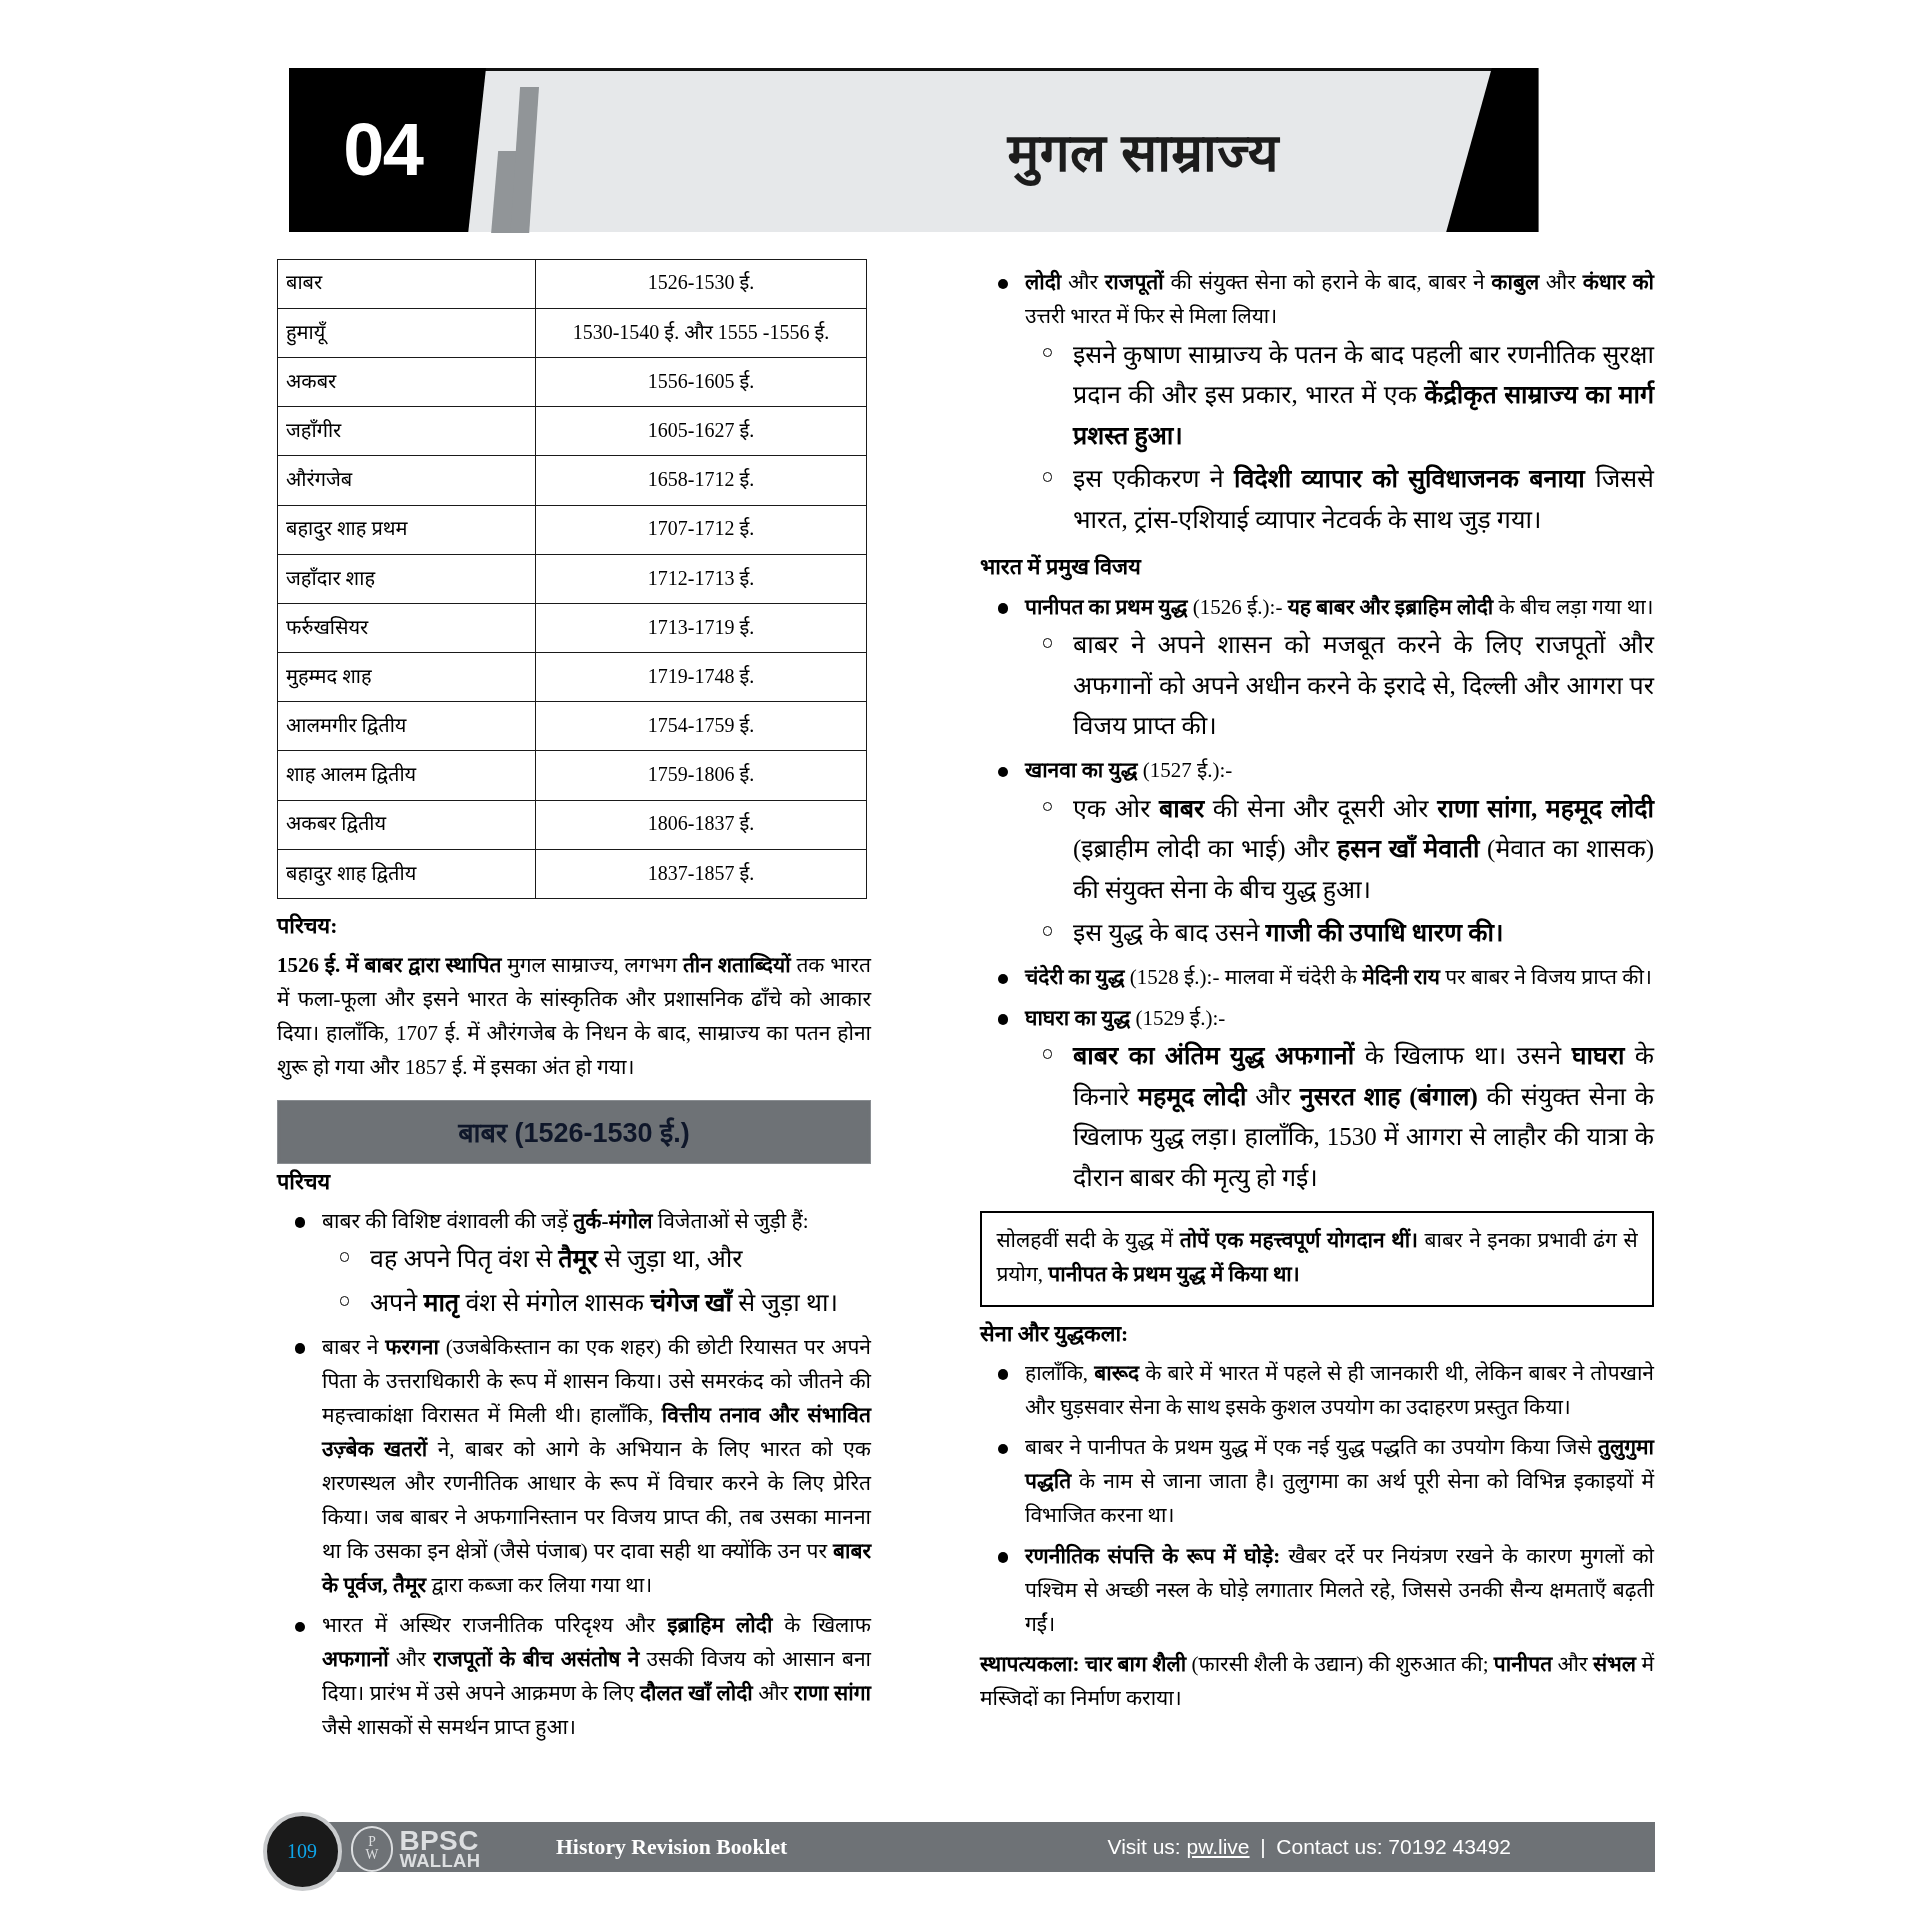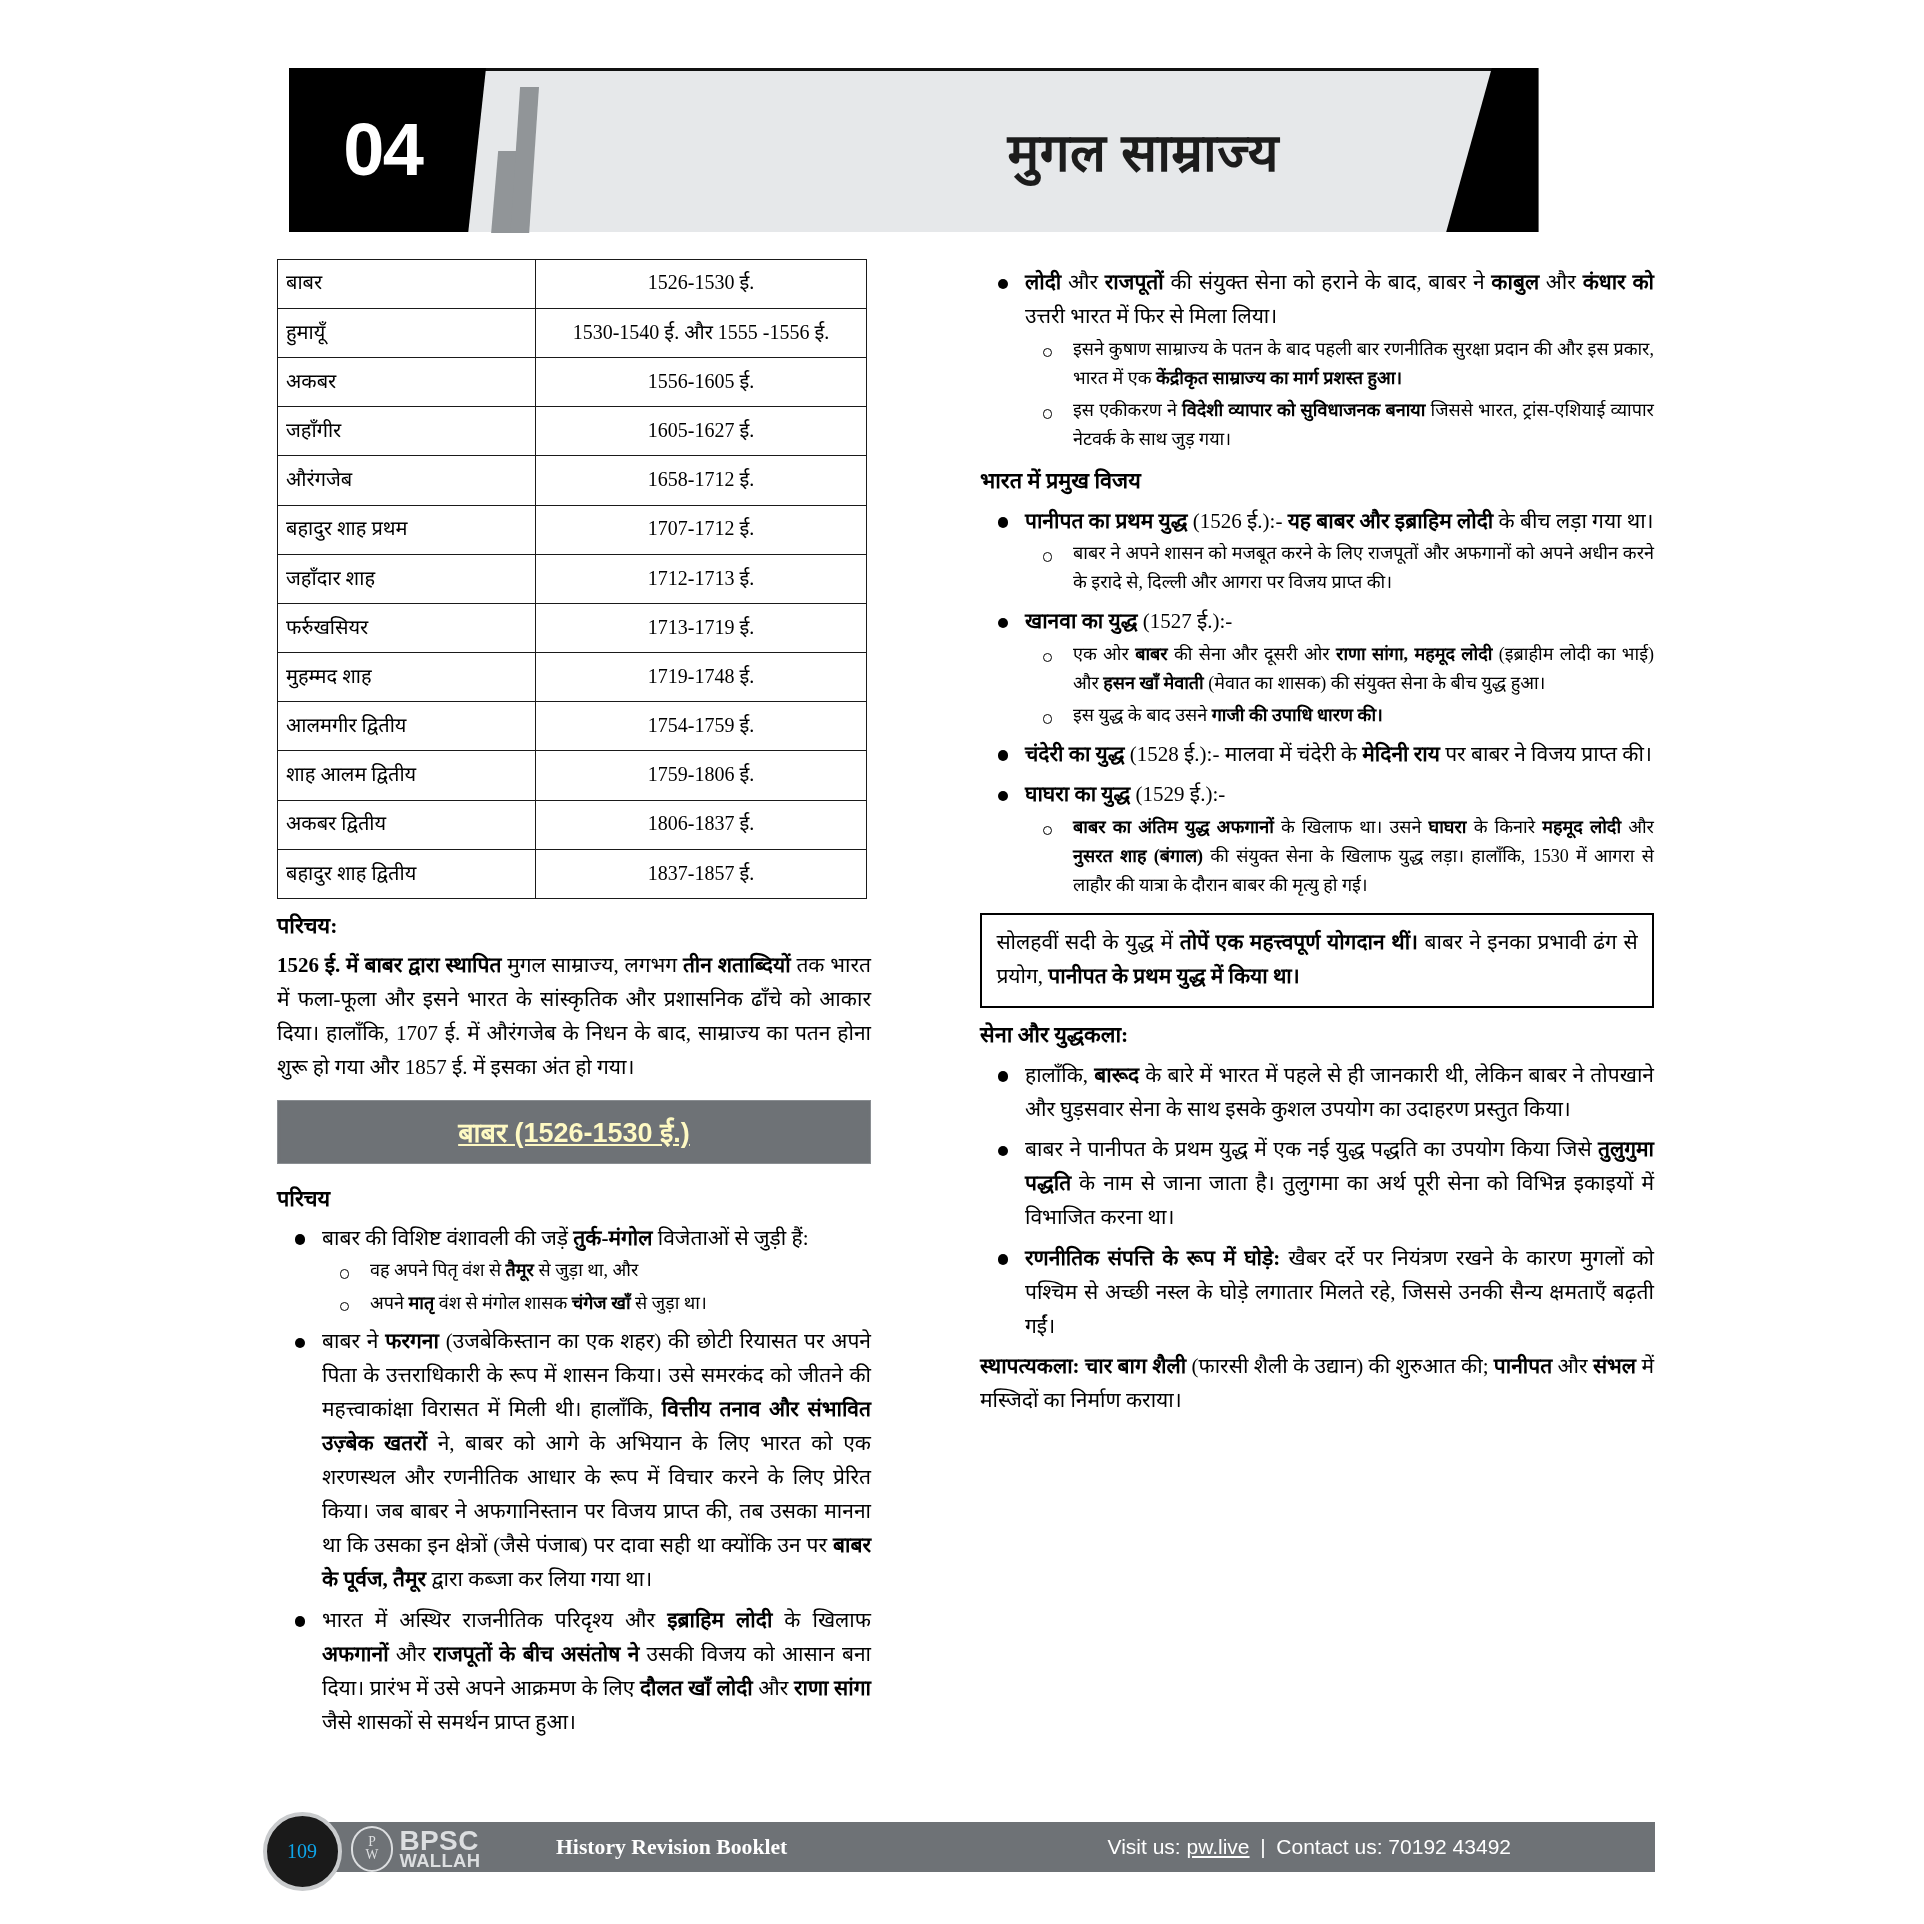--- a/index.html
+++ b/index.html
@@ -81,43 +81,42 @@
   }
   .h-label.tight{margin-top:4px;}
   p.body{
     font-size:21px;line-height:1.62;margin:0 0 3.2px 0;text-align:justify;
   }
   p.body.just{text-align:justify;text-justify:inter-word;}
   b{font-weight:700;}
 
   
   .section-bar{
-    background:#6e7276;color:#fef9c3;text-align:center;
+    background:#6e7276;color:#0f172a;text-align:center;
     font-family:"Liberation Sans","DejaVu Sans",sans-serif;
     font-weight:700;font-size:27px;
-    padding:11.2px 0 13px 0;margin:16px 0 21px 0;
+    padding:11.2px 0 13px 0;margin:16px 0 4px 0;
     border:1.6px solid #8a8e92;
     box-shadow:inset 0 0 0 2.4px #6e7276;
-    text-decoration:underline;
   }
 
   
   ul.l1{list-style:none;margin:0;padding:0;}
   ul.l1 > li{
     position:relative;padding-left:45px;margin:0 0 6.4px 0;
     font-size:21px;line-height:1.62;text-align:justify;
   }
   ul.l1 > li::before{
     content:"";position:absolute;left:17.6px;top:13.6px;
     width:10.4px;height:10.4px;background:#000;border-radius:50%;
   }
   ul.l2{list-style:none;margin:1.6px 0 1.6px 0;padding:0;}
   ul.l2 > li{
     position:relative;padding-left:48px;margin:0 0 3.2px 0;
-    font-size:18px;line-height:1.62;text-align:justify;
+    font-size:25px;line-height:1.62;text-align:justify;
   }
   ul.l2 > li::before{
     content:"";position:absolute;left:17.6px;top:13px;
     width:9.6px;height:9.6px;border:1.6px solid #000;border-radius:50%;
     background:transparent;box-sizing:border-box;
   }
 
   
   .callout{
     border:2.4px solid #000;padding:11.2px 14.4px 13px 14.4px;margin:13px 0 11.2px 0;

